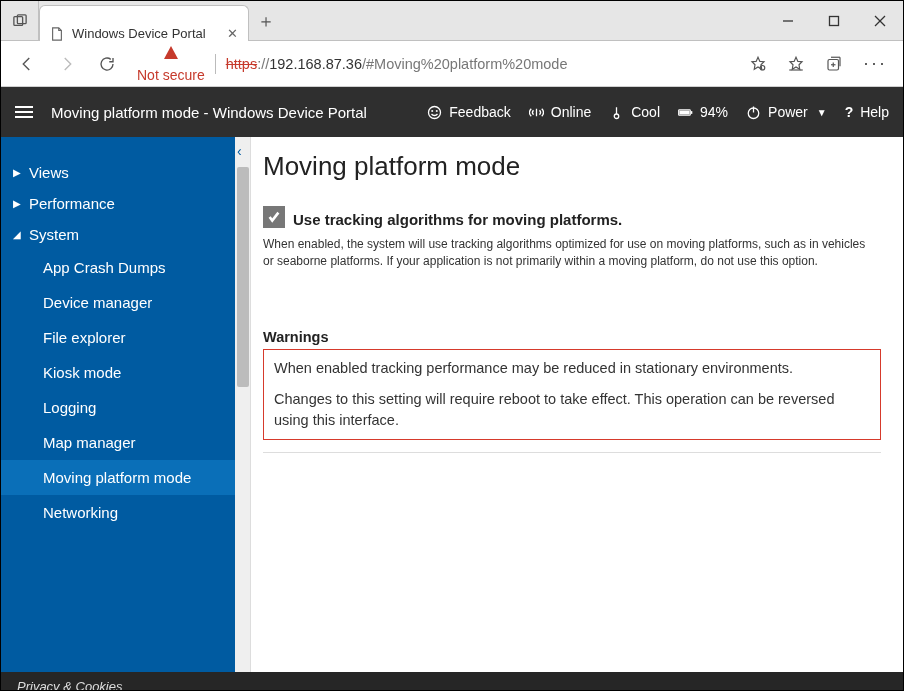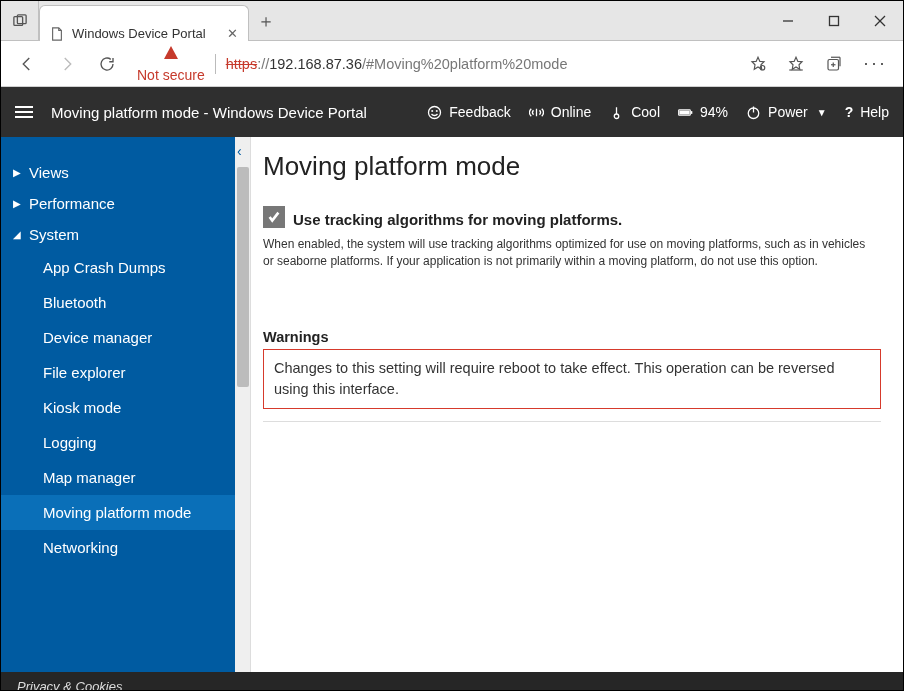--- a/index.html
+++ b/index.html
@@ -251,21 +251,20 @@
     <div class="side-group">
       <span class="tri">▶</span>
       <span>Performance</span>
     </div>
     <div class="side-group">
       <span class="tri" style="transform:rotate(0deg)">◢</span>
       <span>System</span>
     </div>
     <div id="system-items">
         <div class="side-sub">App Crash Dumps</div>
-        <div class="side-sub">Bluetooth</div>
         <div class="side-sub">Device manager</div>
         <div class="side-sub">File explorer</div>
         <div class="side-sub">Kiosk mode</div>
         <div class="side-sub">Logging</div>
         <div class="side-sub">Map manager</div>
         <div class="side-sub active">Moving platform mode</div>
         <div class="side-sub">Networking</div>
       </div>
   </div>
 
@@ -280,20 +279,21 @@
         <div class="chk">
           <svg viewBox="0 0 16 16">
               <path d="M3 8l3 4 7-9"></path>
             </svg>
         </div>
         <span class="lbl">Use tracking algorithms for moving platforms.</span>
       </div>
       <p class="opt-desc">When enabled, the system will use tracking algorithms optimized for use on moving platforms, such as in vehicles or seaborne platforms. If your application is not primarily within a moving platform, do not use this option.</p>
       <div class="warn-title">Warnings</div>
       <div class="warn-box">
+        <p>When enabled tracking performance may be reduced in stationary environments.</p>
         <p>Changes to this setting will require reboot to take effect. This operation can be reversed using this interface.</p>
       </div>
       <div class="warn-underline"></div>
     </div>
   </div>
 </div>
 
 <div class="footer">
   <span>Privacy &amp; Cookies</span>
 </div>

